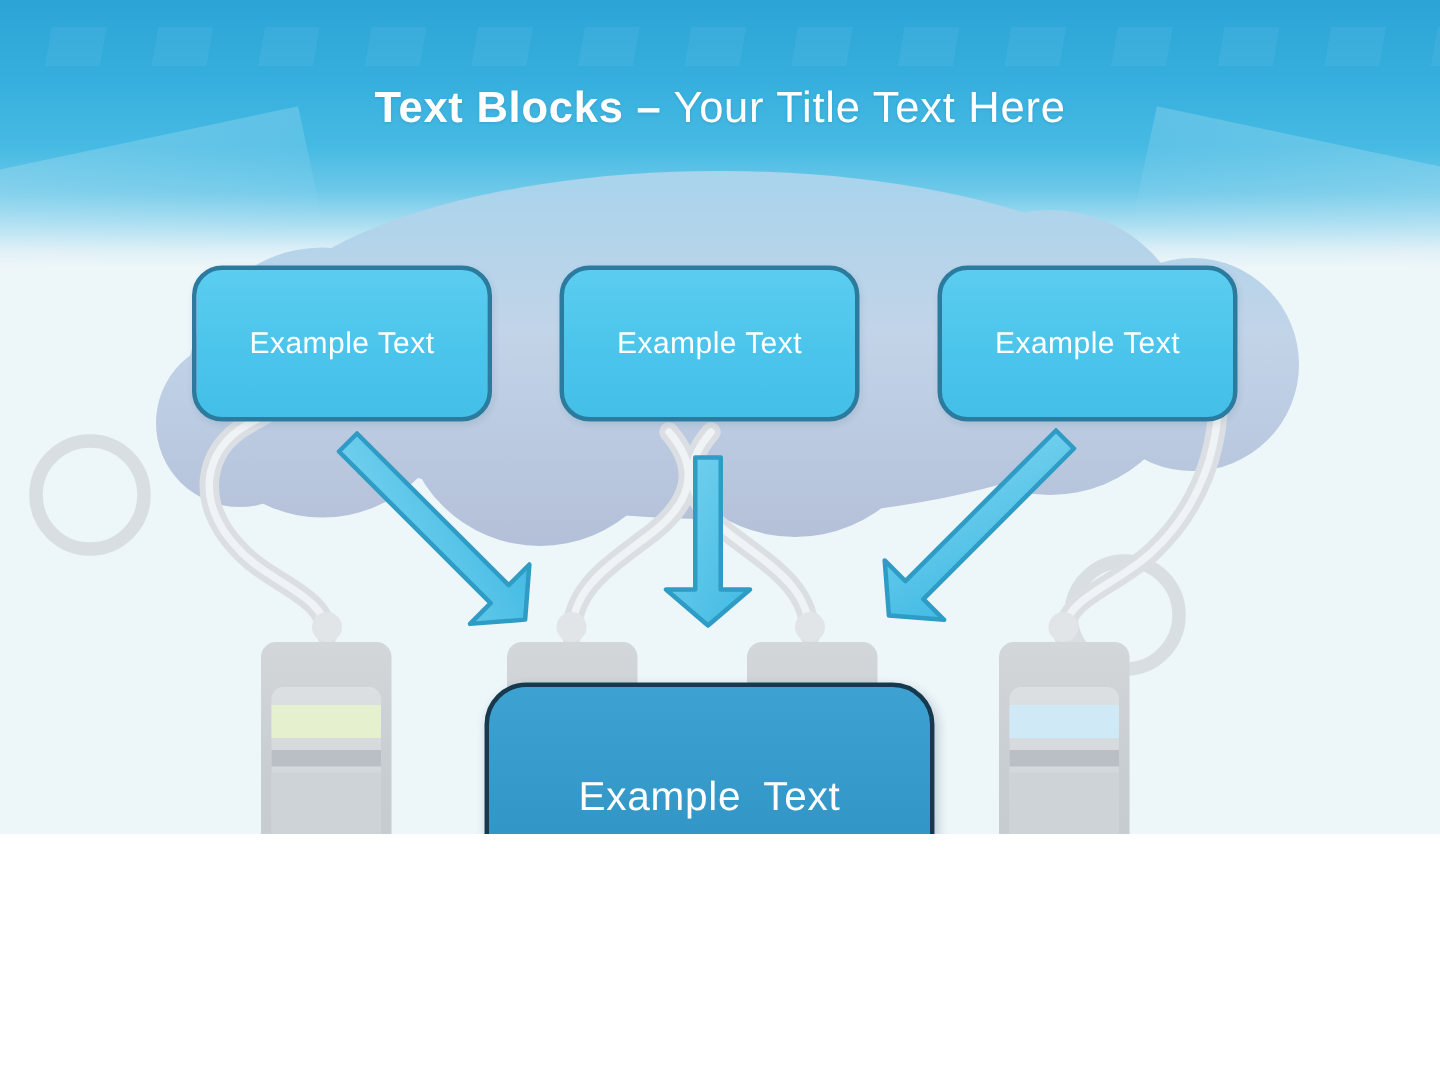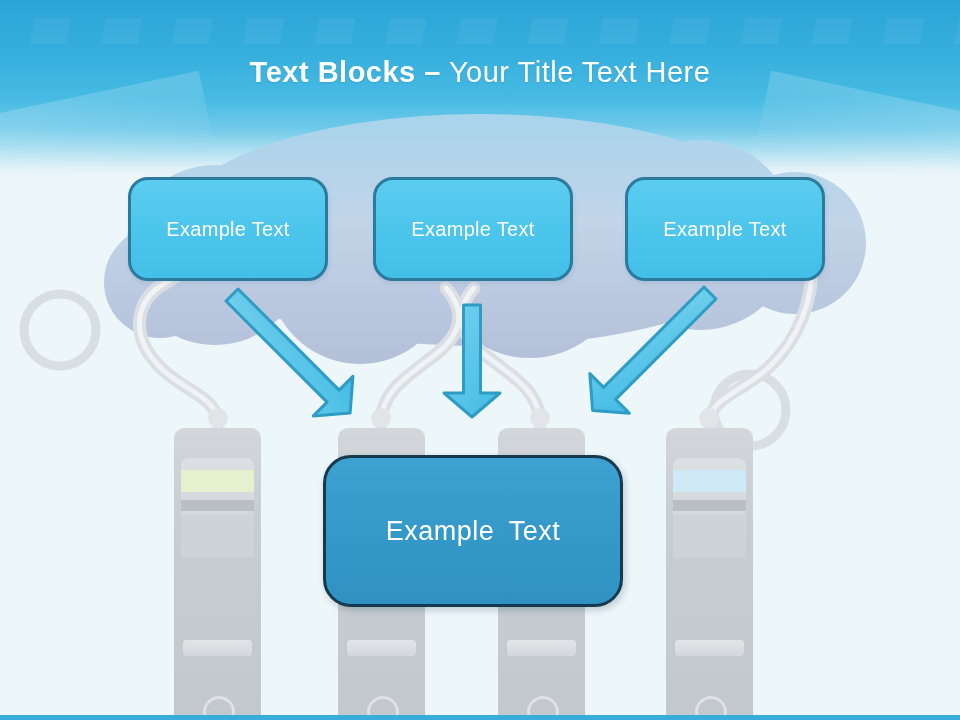--- a/index.html
+++ b/index.html
@@ -1,17 +1,17 @@
 <!DOCTYPE html>
 <html><head>
 <meta charset="utf-8">
 <style>
   html,body{margin:0;padding:0;}
   body{width:960px;height:720px;overflow:hidden;font-family:"Liberation Sans",sans-serif;}
-  .slide{position:relative;width:960px;height:720px;background:#EDF6F9;overflow:hidden;}
+  .slide{position:relative;width:960px;height:556px;background:#EDF6F9;overflow:hidden;}
 
   
   .header{position:absolute;left:0;top:0;width:960px;height:178px;
     background:linear-gradient(180deg,#2CA4D6 0%,#35AEDD 28%,#46BAE3 55%,#6FC9E9 72%,#AADEF1 84%,#DFF0F7 94%,rgba(237,246,249,0) 100%);}
   .header-streaks{position:absolute;left:0;top:18px;width:960px;height:26px;opacity:.5;
     background:repeating-linear-gradient(100deg,rgba(255,255,255,0) 0 34px,rgba(255,255,255,.10) 34px 70px);}
   .swoosh{position:absolute;top:98px;width:270px;height:80px;opacity:.20;
     background:linear-gradient(rgba(255,255,255,.9),rgba(255,255,255,0));}
   .swoosh-left{left:-60px;transform:rotate(-12deg);}
   .swoosh-right{left:760px;transform:rotate(12deg);}

